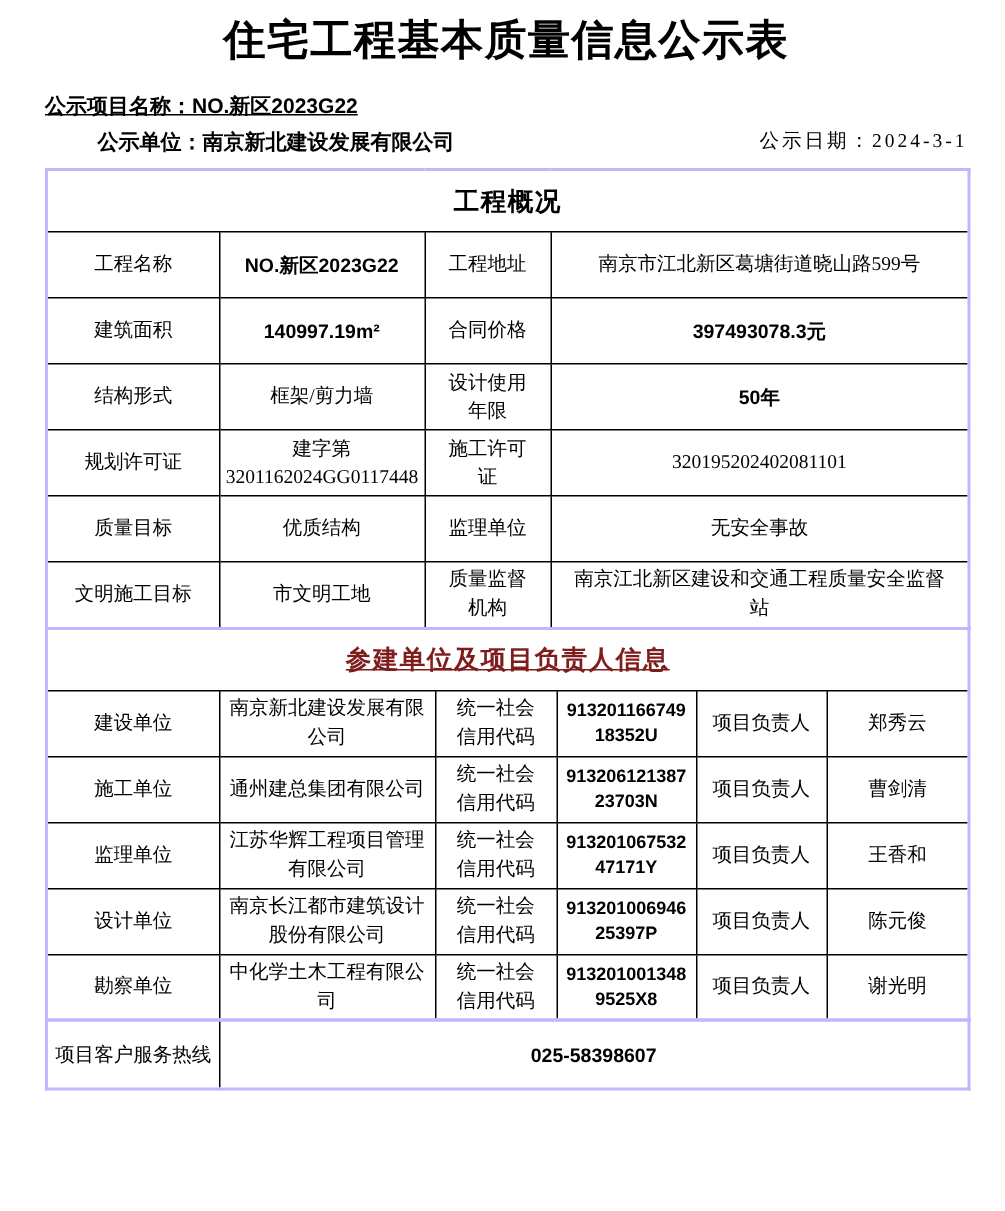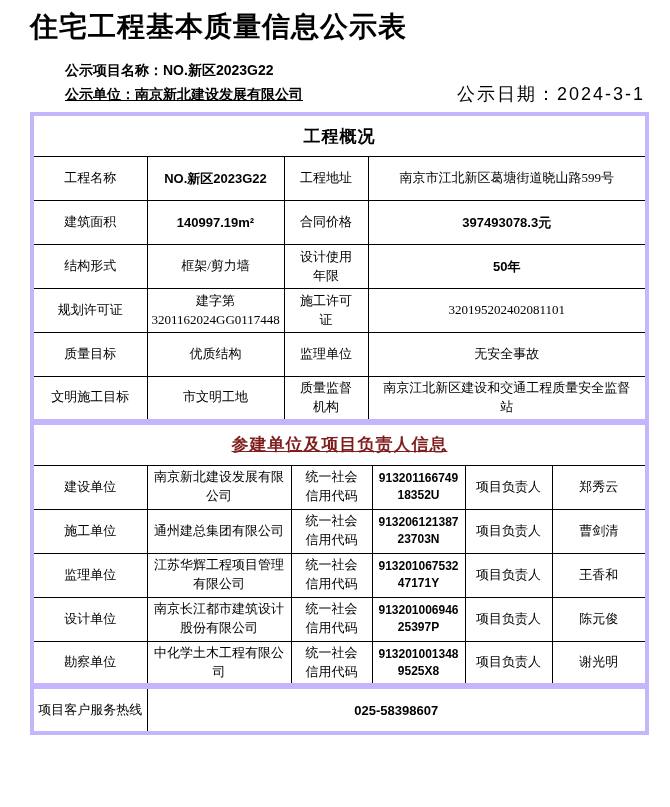--- a/index.html
+++ b/index.html
@@ -2,36 +2,36 @@
 <html><head>
 <meta charset="utf-8">
 <style>
   html,body { margin:0; padding:0; background:#ffffff; }
   .page {
     width:670px; height:807px; box-sizing:border-box;
     padding:8px 25px 0 30px; background:#fff; color:#000;
     font-family:"Liberation Serif", serif; overflow:hidden;
   }
   .title {
-    margin:0; 
+    margin:0; text-align:center;
     font-family:"Liberation Sans", sans-serif;
     font-size:28px; font-weight:bold; letter-spacing:1px; line-height:38px;
   }
   .meta { width:615px; margin-top:12px; margin-bottom:6px; }
-  .meta-line1 { margin-left:35px; height:24px; line-height:24px; }
+  .meta-line1 { height:24px; line-height:24px;text-decoration:underline; }
   .meta-line2 { display:flex; justify-content:space-between; align-items:flex-end; height:24px; line-height:24px; }
   .meta-bold {
     font-family:"Liberation Sans", sans-serif; font-weight:bold; font-size:14px;
   }
-  .meta-left { margin-left:35px;text-decoration:underline; }
-  .meta-date { font-family:Liberation Sans, sans-serif; font-size:18px; letter-spacing:2px; }
+  .meta-left { margin-left:35px; }
+  .meta-date { font-family:Liberation Serif, serif; font-size:13px; letter-spacing:2px; }
 
   table {
     border-collapse:collapse; table-layout:fixed; width:615px;
-    border:4px solid #c4b5fd;
+    border:2px solid #c4b5fd;
   }
   .t2, .t3 { margin-top:-2px; }
   td, th { border:1.5px solid #000; text-align:center; vertical-align:middle;
     font-size:13px; padding:2px 4px; overflow:hidden; }
   th.section {
     font-family:"Liberation Sans", sans-serif; font-size:17px; font-weight:bold;
     height:36px; letter-spacing:1px;
   }
   .accent { color:#7f1d1d;text-decoration:underline; }
   .t1 tr.data, .t2 tr.data { height:44px; }

